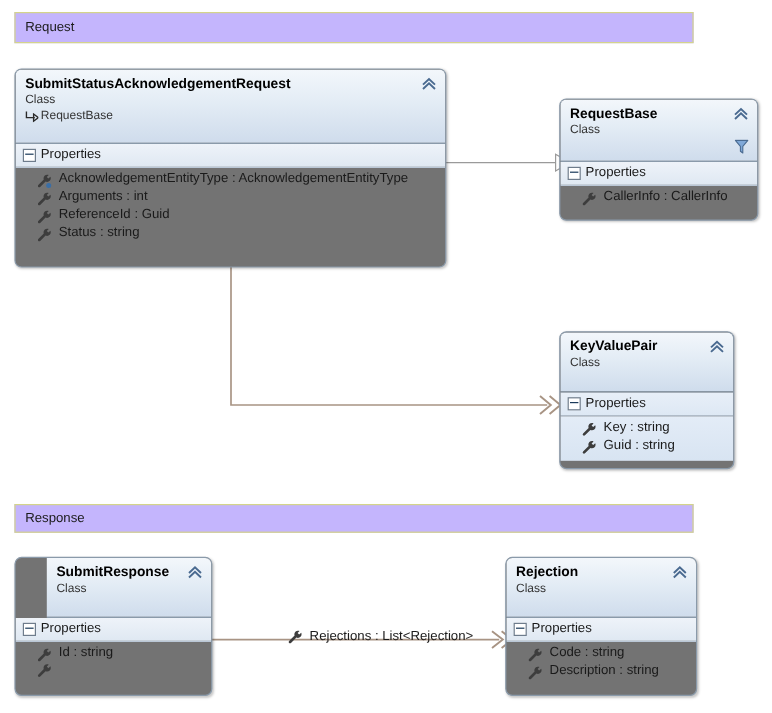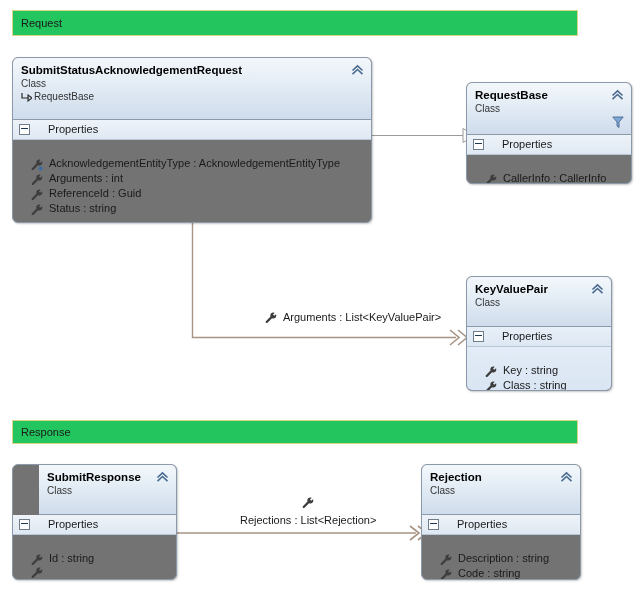--- a/index.html
+++ b/index.html
@@ -14,21 +14,21 @@
     background: #ffffff;
     font-family: "Liberation Sans", sans-serif;
     font-size: 11px;
     color: #1a1a1a;
     overflow: hidden;
   }
 
   
   .comment-box {
     position: absolute;
-    background: #22c55e;
+    background: #c4b5fd;
     border: 1px solid #d4d48b;
     box-sizing: border-box;
     display: flex;
     align-items: center;
     padding-left: 8px;
     font-size: 11px;
     color: #1a1a1a;
   }
 
   
@@ -91,21 +91,21 @@
 
   
   .compartment-hdr {
     background: linear-gradient(to bottom, #eef3f9 0%, #dfe8f2 100%);
     border-bottom: 1px solid #bac7d6;
     padding: 2px 6px 3px 6px;
     font-size: 11px;
     color: #1a1a1a;
     display: flex;
     align-items: center;
-    gap: 18px;
+    gap: 4px;
     line-height: 14px;
   }
   .expander {
     display: inline-block;
     width: 9px;
     height: 9px;
     border: 1px solid #6e7c8c;
     background: #ffffff;
     position: relative;
     flex: 0 0 auto;
@@ -113,21 +113,21 @@
   .expander::before {
     content: "";
     position: absolute;
     left: 1px;
     right: 1px;
     top: 3px;
     height: 1px;
     background: #1a3a5a;
   }
   .members {
-    padding: 16px 4px 5px 4px;
+    padding: 2px 4px 5px 4px;
     background: transparent;
   }
   .member {
     display: flex;
     align-items: center;
     gap: 6px;
     line-height: 15px;
     font-size: 11px;
     color: #1a1a1a;
     padding-left: 14px;
@@ -176,26 +176,20 @@
   <svg class="conn" style="left:370px; top:122px; width:106px; height:28px;" viewBox="0 0 106 28">
     <line x1="0" y1="13.5" x2="93" y2="13.5" stroke="#9a9a9a" stroke-width="1"></line>
     <polygon points="93,6.5 105,13.5 93,20.5" fill="#ffffff" stroke="#9a9a9a" stroke-width="1"></polygon>
   </svg>
 
   <svg class="conn" style="left:188px; top:220px; width:285px; height:128px;" viewBox="0 0 285 128">
     <polyline points="4.5,0 4.5,117.5 268,117.5" fill="none" stroke="#a89484" stroke-width="1.4"></polyline>
     <polyline points="262,110 271,117.5 262,125" fill="none" stroke="#a89484" stroke-width="1.6"></polyline>
     <polyline points="270,110 279,117.5 270,125" fill="none" stroke="#a89484" stroke-width="1.6"></polyline>
   </svg>
-  <div class="assoc-label" style="left:265px; top:311px;">
-    <svg class="wrench" viewBox="0 0 12 12">
-      <path d="M8.3 0.6 C6.6 0.6 5.3 1.9 5.3 3.5 c0 0.4 0.1 0.8 0.2 1.1 L0.9 9.2 c-0.4 0.4 -0.4 1.1 0 1.6 c0.4 0.4 1.1 0.4 1.6 0 l4.5 -4.5 c0.4 0.2 0.8 0.3 1.3 0.3 c1.7 0 3 -1.3 3 -3 c0 -0.5 -0.1 -0.9 -0.3 -1.3 L9.3 3.8 L8 2.5 L9.6 0.9 C9.2 0.7 8.8 0.6 8.3 0.6 Z" fill="#3d3d3d"></path>
-    </svg>
-    <span>Arguments : List&lt;KeyValuePair&gt;</span>
-  </div>
 
   <div class="uml-class" style="left:12px; top:57px; width:360px; height:166px;">
     <div class="hdr" style="height:62px;">
       <div class="cls-name">SubmitStatusAcknowledgementRequest</div>
       <div class="cls-kind">Class</div>
       <div class="cls-base">
         <svg class="inh-arrow" viewBox="0 0 11 10">
           <path d="M1 1 L1 6 L8 6" fill="none" stroke="#2a2a2a" stroke-width="1.2"></path>
           <polygon points="7,3 11,6 7,9" fill="none" stroke="#2a2a2a" stroke-width="1.1"></polygon>
         </svg>
@@ -282,35 +276,35 @@
       <div class="member">
         <svg class="wrench" viewBox="0 0 12 12">
           <path d="M8.3 0.6 C6.6 0.6 5.3 1.9 5.3 3.5 c0 0.4 0.1 0.8 0.2 1.1 L0.9 9.2 c-0.4 0.4 -0.4 1.1 0 1.6 c0.4 0.4 1.1 0.4 1.6 0 l4.5 -4.5 c0.4 0.2 0.8 0.3 1.3 0.3 c1.7 0 3 -1.3 3 -3 c0 -0.5 -0.1 -0.9 -0.3 -1.3 L9.3 3.8 L8 2.5 L9.6 0.9 C9.2 0.7 8.8 0.6 8.3 0.6 Z" fill="#3d3d3d"></path>
         </svg>
         <span>Key : string</span>
       </div>
       <div class="member">
         <svg class="wrench" viewBox="0 0 12 12">
           <path d="M8.3 0.6 C6.6 0.6 5.3 1.9 5.3 3.5 c0 0.4 0.1 0.8 0.2 1.1 L0.9 9.2 c-0.4 0.4 -0.4 1.1 0 1.6 c0.4 0.4 1.1 0.4 1.6 0 l4.5 -4.5 c0.4 0.2 0.8 0.3 1.3 0.3 c1.7 0 3 -1.3 3 -3 c0 -0.5 -0.1 -0.9 -0.3 -1.3 L9.3 3.8 L8 2.5 L9.6 0.9 C9.2 0.7 8.8 0.6 8.3 0.6 Z" fill="#3d3d3d"></path>
         </svg>
-        <span>Class : string</span>
+        <span>Guid : string</span>
       </div>
     </div>
   </div>
 
   <div class="comment-box" style="left:12px; top:420px; width:566px; height:24px;">
     <span>Response</span>
   </div>
 
   <svg class="conn" style="left:176px; top:524px; width:256px; height:18px;" viewBox="0 0 256 18">
     <line x1="0" y1="9" x2="240" y2="9" stroke="#a89484" stroke-width="1.4"></line>
     <polyline points="234,2 243,9 234,16" fill="none" stroke="#a89484" stroke-width="1.6"></polyline>
     <polyline points="242,2 251,9 242,16" fill="none" stroke="#a89484" stroke-width="1.6"></polyline>
   </svg>
-  <div class="assoc-label" style="left:240px; top:496px;flex-direction:column;">
+  <div class="assoc-label" style="left:240px; top:524px;">
     <svg class="wrench" viewBox="0 0 12 12">
       <path d="M8.3 0.6 C6.6 0.6 5.3 1.9 5.3 3.5 c0 0.4 0.1 0.8 0.2 1.1 L0.9 9.2 c-0.4 0.4 -0.4 1.1 0 1.6 c0.4 0.4 1.1 0.4 1.6 0 l4.5 -4.5 c0.4 0.2 0.8 0.3 1.3 0.3 c1.7 0 3 -1.3 3 -3 c0 -0.5 -0.1 -0.9 -0.3 -1.3 L9.3 3.8 L8 2.5 L9.6 0.9 C9.2 0.7 8.8 0.6 8.3 0.6 Z" fill="#3d3d3d"></path>
     </svg>
     <span>Rejections : List&lt;Rejection&gt;</span>
   </div>
 
   <div class="uml-class" style="left:12px; top:464px; width:165px; height:116px;">
     <div class="hdr" style="height:50px;margin-left:26px;">
       <div class="cls-name">SubmitResponse</div>
       <div class="cls-kind">Class</div>
@@ -349,24 +343,24 @@
     </div>
     <div class="compartment-hdr">
       <span class="expander"></span>
       <span>Properties</span>
     </div>
     <div class="members">
       <div class="member">
         <svg class="wrench" viewBox="0 0 12 12">
           <path d="M8.3 0.6 C6.6 0.6 5.3 1.9 5.3 3.5 c0 0.4 0.1 0.8 0.2 1.1 L0.9 9.2 c-0.4 0.4 -0.4 1.1 0 1.6 c0.4 0.4 1.1 0.4 1.6 0 l4.5 -4.5 c0.4 0.2 0.8 0.3 1.3 0.3 c1.7 0 3 -1.3 3 -3 c0 -0.5 -0.1 -0.9 -0.3 -1.3 L9.3 3.8 L8 2.5 L9.6 0.9 C9.2 0.7 8.8 0.6 8.3 0.6 Z" fill="#3d3d3d"></path>
         </svg>
+        <span>Code : string</span>
+      </div>
+      <div class="member">
+        <svg class="wrench" viewBox="0 0 12 12">
+          <path d="M8.3 0.6 C6.6 0.6 5.3 1.9 5.3 3.5 c0 0.4 0.1 0.8 0.2 1.1 L0.9 9.2 c-0.4 0.4 -0.4 1.1 0 1.6 c0.4 0.4 1.1 0.4 1.6 0 l4.5 -4.5 c0.4 0.2 0.8 0.3 1.3 0.3 c1.7 0 3 -1.3 3 -3 c0 -0.5 -0.1 -0.9 -0.3 -1.3 L9.3 3.8 L8 2.5 L9.6 0.9 C9.2 0.7 8.8 0.6 8.3 0.6 Z" fill="#3d3d3d"></path>
+        </svg>
         <span>Description : string</span>
       </div>
-      <div class="member">
-        <svg class="wrench" viewBox="0 0 12 12">
-          <path d="M8.3 0.6 C6.6 0.6 5.3 1.9 5.3 3.5 c0 0.4 0.1 0.8 0.2 1.1 L0.9 9.2 c-0.4 0.4 -0.4 1.1 0 1.6 c0.4 0.4 1.1 0.4 1.6 0 l4.5 -4.5 c0.4 0.2 0.8 0.3 1.3 0.3 c1.7 0 3 -1.3 3 -3 c0 -0.5 -0.1 -0.9 -0.3 -1.3 L9.3 3.8 L8 2.5 L9.6 0.9 C9.2 0.7 8.8 0.6 8.3 0.6 Z" fill="#3d3d3d"></path>
-        </svg>
-        <span>Code : string</span>
-      </div>
     </div>
   </div>
 
 </div>
 
 </body></html>

